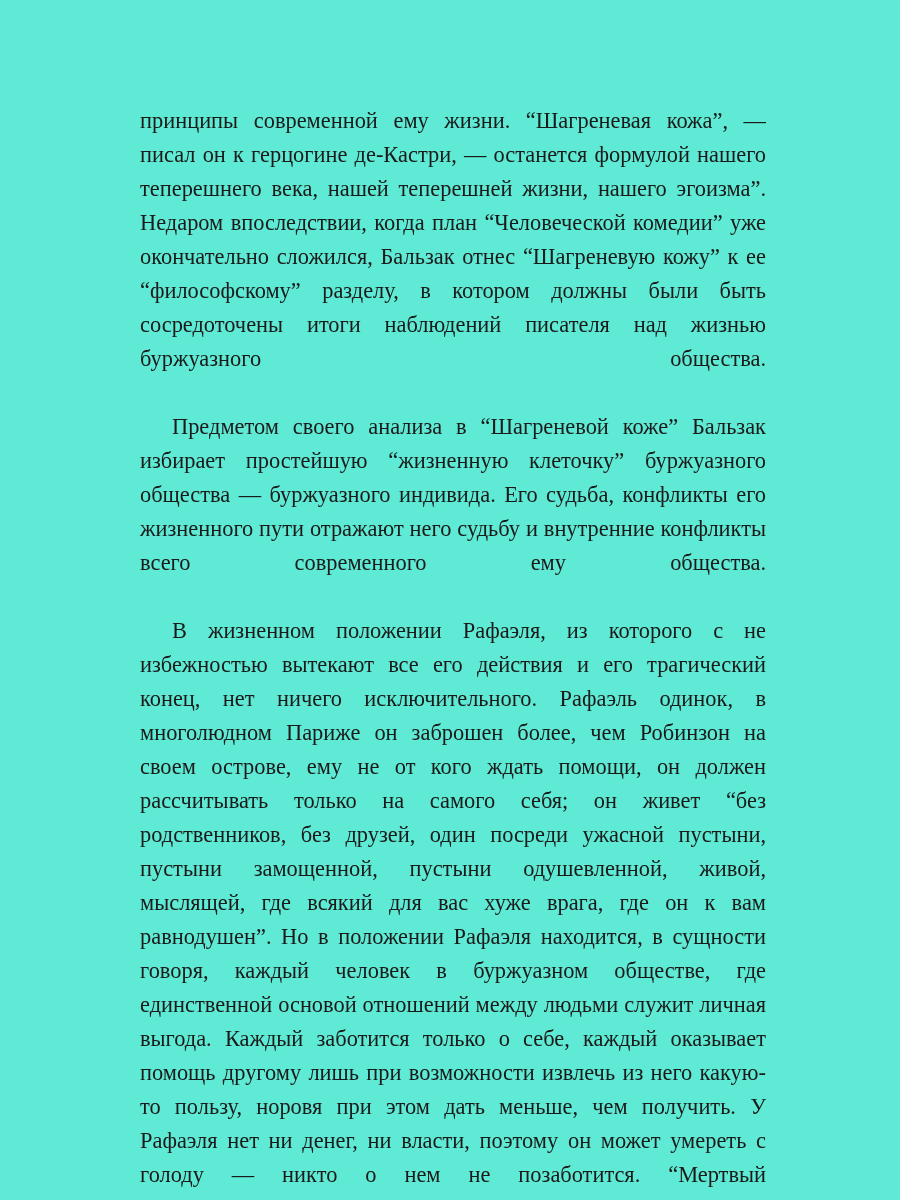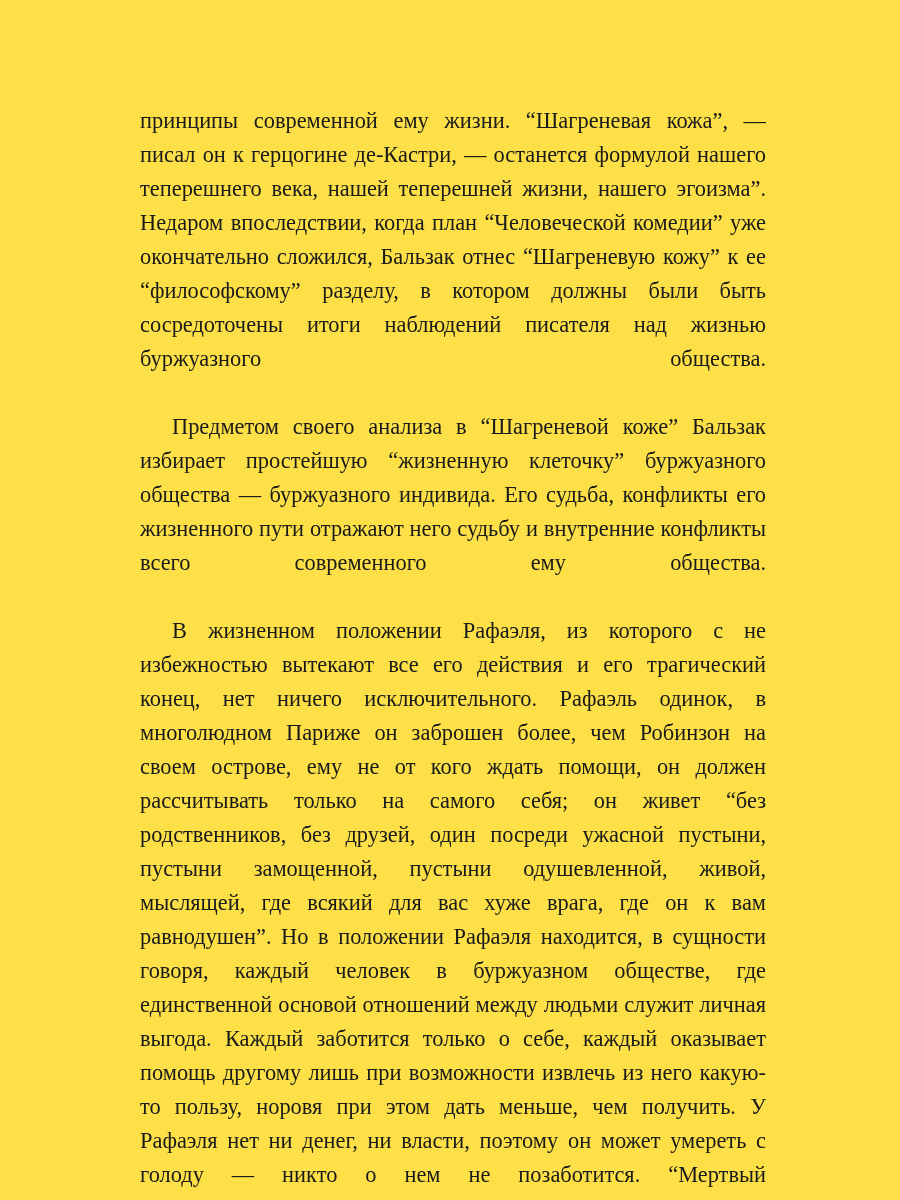--- a/index.html
+++ b/index.html
@@ -13,21 +13,21 @@
     background: #ffffff;
     font-family: "Liberation Serif", "DejaVu Serif", serif;
     color: #1a1a1a;
     overflow: hidden;
   }
 
   .page {
     position: relative;
     width: 900px;
     height: 1200px;
-    background: #fde047;
+    background: #5eead4;
     box-sizing: border-box;
   }
 
   .text-block {
     position: absolute;
     left: 140px;
     top: 104px;
     width: 626px;
   }
 

